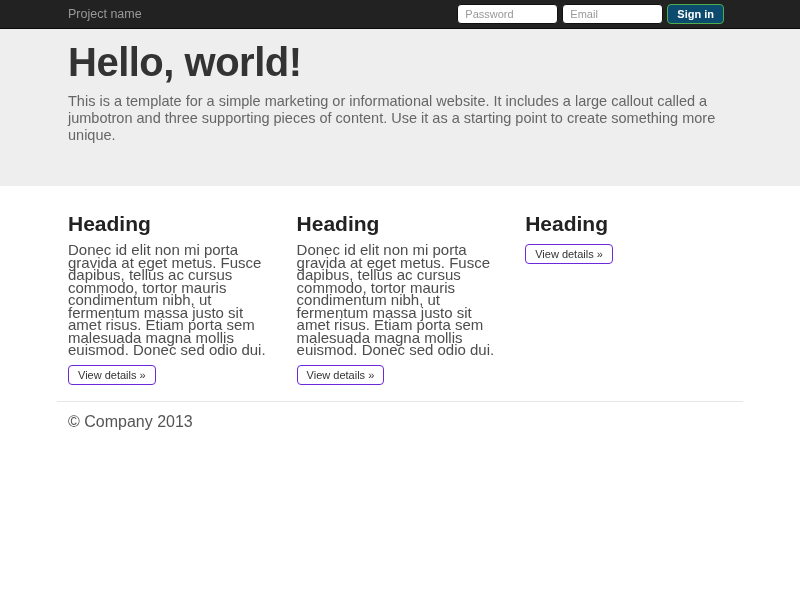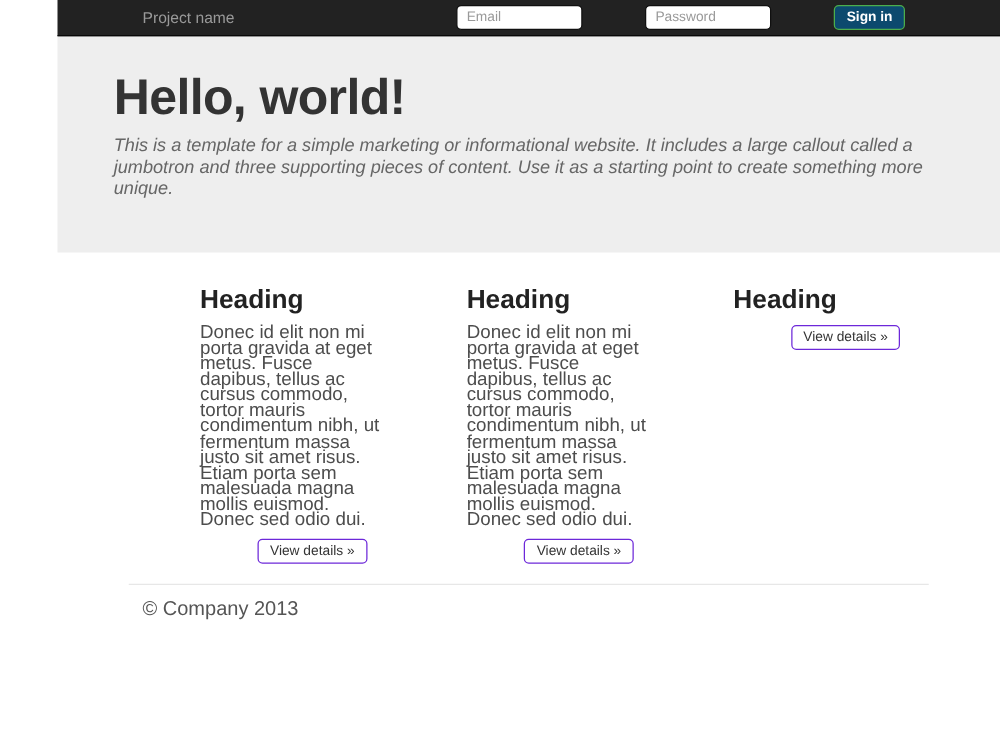--- a/index.html
+++ b/index.html
@@ -1,15 +1,15 @@
 <!DOCTYPE html>
 <html><head>
 <meta charset="utf-8">
 <style>
-  * { box-sizing: border-box; margin-left: 46px; }
+  * { box-sizing: border-box; }
   html, body { margin: 0; padding: 0; }
   body {
     width: 800px; height: 600px; overflow: hidden;
     background: #ffffff; color: #333;
     font-family: "Liberation Sans", sans-serif;
   }
 
   
   .navbar {
     height: 29px; background: #222222; border-bottom: 1px solid #080808;
@@ -35,27 +35,27 @@
     background: #0c4a6e; border: 1px solid #4cae4c; border-radius: 4px;
     color: #fff; font-size: 11px; font-weight: bold;
     font-family: "Liberation Sans", sans-serif; cursor: pointer;
   }
 
   
   .container { width: 686px; margin: 0 auto; }
   .pad { padding-left: 11px; padding-right: 11px; }
 
   
-  .jumbotron { background: #eeeeee; padding: 28px 0 28px; }
+  .jumbotron { background: #eeeeee; padding: 12px 0 28px; }
   .jumbotron h1 {
     margin: 0 0 10px; font-size: 40px; line-height: 1.05;
     font-weight: 700; color: #333; letter-spacing: -0.5px;
   }
   .jumbotron .lead {
-    margin: 0 0 14px; font-size: 14.5px; line-height: 17px; color: #666; font-style: italic;
+    margin: 0 0 14px; font-size: 14.5px; line-height: 17px; color: #666;
   }
   .btn-primary {
     display: inline-block; padding: 5px 13px;
     background: #428bca; border: 1px solid #357ebd; border-radius: 5px;
     color: #fff; font-size: 13px; font-weight: bold;
     font-family: "Liberation Sans", sans-serif; cursor: pointer;
   }
 
   
   .marketing-row { display: flex; margin-top: 26px; }
@@ -75,22 +75,22 @@
   footer { margin-top: 16px; }
   footer hr { border: 0; border-top: 1px solid #e7e7e7; margin: 0 0 11px; }
   footer p { margin: 0; font-size: 16px; color: #555; }
 </style>
 </head>
 <body>
 
 <nav class="navbar">
   <a class="navbar-brand">Project name</a>
   <div class="navbar-form">
+    <input type="password" placeholder="Password" style="">
     <input type="text" placeholder="Email" style="">
-    <input type="password" placeholder="Password" style="">
     <button class="btn-success">Sign in</button>
   </div>
 </nav>
 
 <div class="jumbotron">
   <div class="container pad">
     <h1>Hello, world!</h1>
     <p class="lead">This is a template for a simple marketing or informational website. It includes a large callout called a jumbotron and three supporting pieces of content. Use it as a starting point to create something more unique.</p>
   </div>
 </div>

